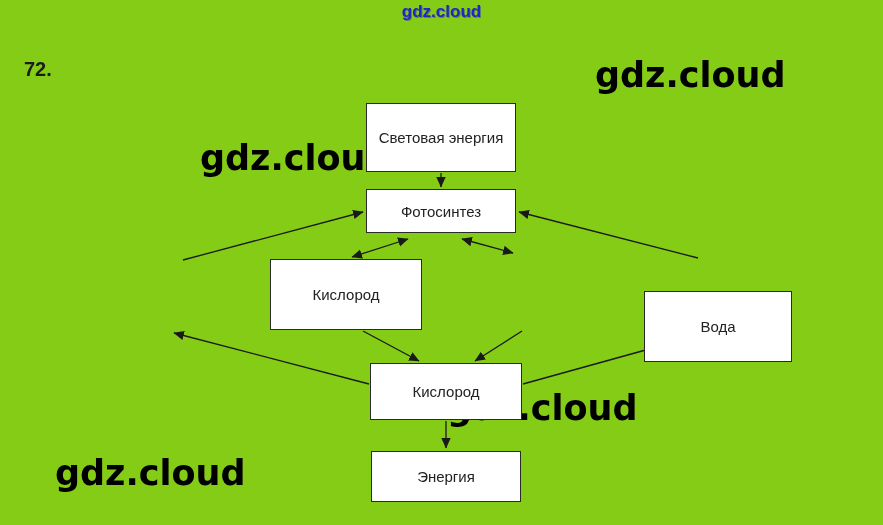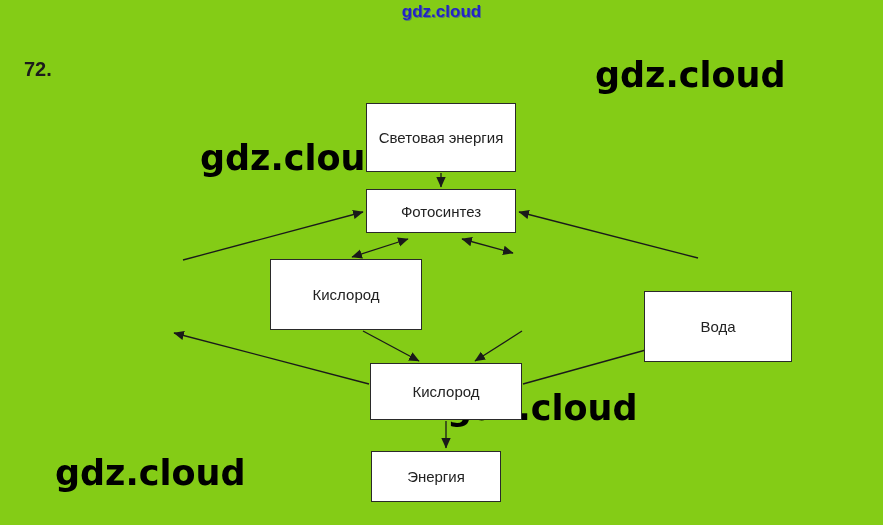--- a/index.html
+++ b/index.html
@@ -42,21 +42,21 @@
     font-size:15px;line-height:1.8;color:#222222;
     padding:2px 8px;box-sizing:border-box;
   }
   .n-light{left:366px;top:103px;width:150px;height:69px;}
   .n-photo{left:366px;top:189px;width:150px;height:44px;}
   .n-co2{left:91px;top:261px;width:149px;height:69px;}
   .n-oxy{left:270px;top:259px;width:152px;height:71px;}
   .n-org{left:459px;top:255px;width:151px;height:75px;}
   .n-water{left:644px;top:259px;width:148px;height:71px;margin-top:32px;}
   .n-resp{left:370px;top:363px;width:152px;height:57px;}
-  .n-energy{left:371px;top:451px;width:130px;height:51px;}
+  .n-energy{left:371px;top:451px;width:150px;height:51px;}
   svg.edges{position:absolute;left:0;top:0;pointer-events:none;}
 </style>
 </head>
 <body>
 
 <div class="page">
 
   <div class="wm-small">gdz.cloud</div>
   <div class="wm-large wm-top-right">gdz.cloud</div>
   <div class="wm-large wm-left-middle">gdz.cloud</div>

